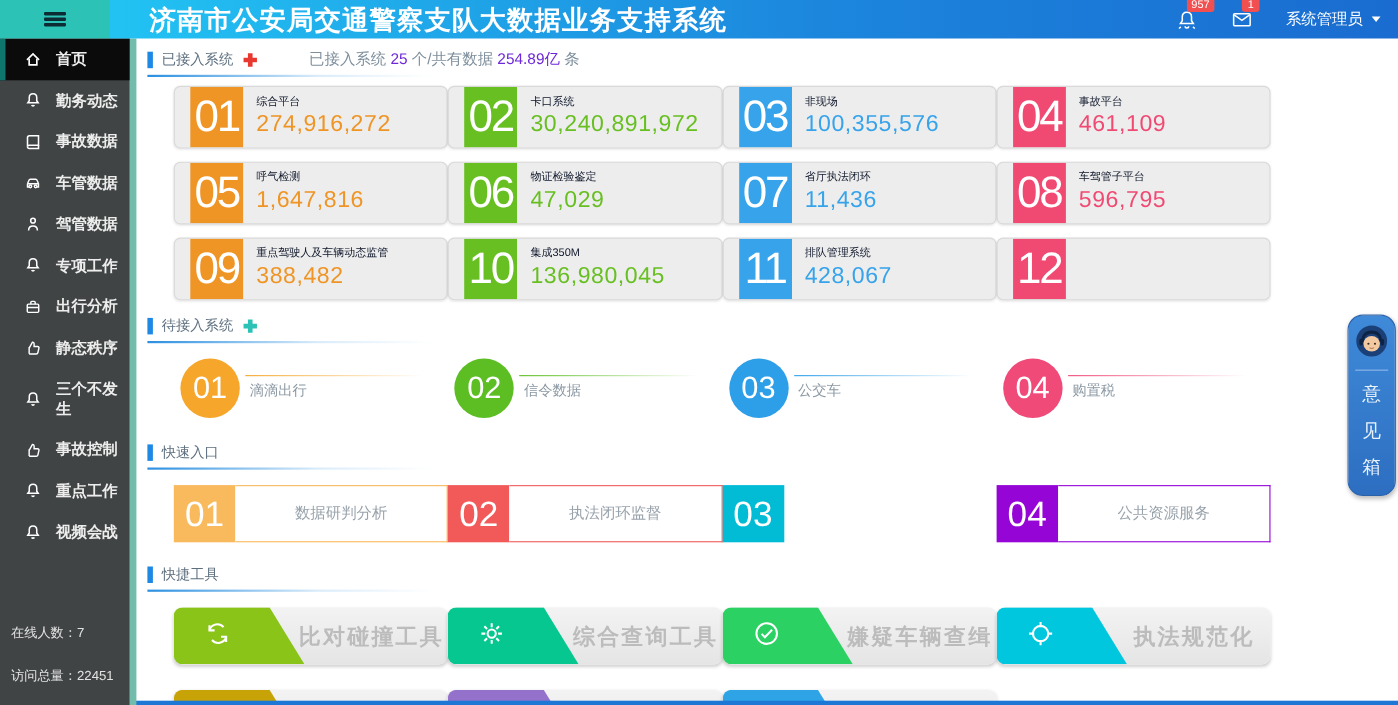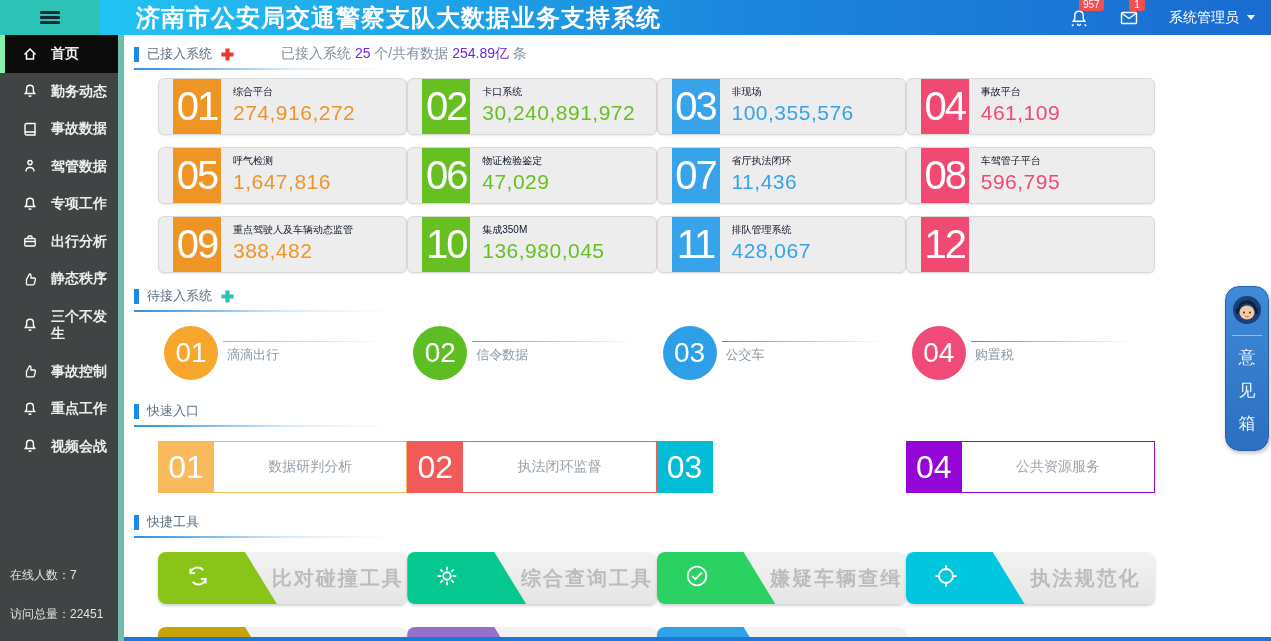--- a/index.html
+++ b/index.html
@@ -20,21 +20,21 @@
          line-height:13px;padding:0 4px;border-radius:3px;min-width:8px;text-align:center}
   .user{font-size:14px;display:flex;align-items:center;gap:8px;cursor:pointer}
   .caret{width:0;height:0;border-left:4px solid transparent;border-right:4px solid transparent;
          border-top:5px solid #fff}
 
   
   .sidebar{position:absolute;top:35px;left:0;width:118px;bottom:0;background:#404445;z-index:4}
   .side-strip{position:absolute;top:35px;left:118px;width:6px;bottom:0;background:#72bcab;z-index:4}
   .side-item{display:flex;align-items:center;gap:13px;padding:10px 0 10px 22px;color:#ededed;
              font-size:14px;font-weight:bold;cursor:pointer}
-  .side-item.active{background:#0b0b0b;border-left:5px solid #86efac;padding-left:17px}
+  .side-item.active{background:#0b0b0b;border-left:5px solid #0f766e;padding-left:17px}
   .sicon{width:16px;height:16px;flex:none;display:flex;align-items:center;justify-content:center}
   .slabel{width:62px;line-height:1.25}
   .side-stats{position:absolute;bottom:18px;left:10px;color:#e3e3e3;font-size:12px}
   .side-stats div{margin-top:22px}
 
   
   .main{position:absolute;left:124px;top:35px;right:0;bottom:4px;background:#fff;
         padding:8px 0 0 6px;box-sizing:border-box}
   .bottombar{position:absolute;left:118px;right:0;bottom:0;height:4px;background:#1c78d4}
 
@@ -158,20 +158,30 @@
     <span class="slabel">勤务动态</span>
   </div>
   <div class="side-item">
     <span class="sicon">
         <svg width="16" height="16" viewBox="0 0 16 16" fill="none" stroke="#fff" stroke-width="1.4">
           <path d="M3 4a1.5 1.5 0 0 1 1.5-1.5H13V11H4.5A1.5 1.5 0 0 0 3 12.5z"></path>
           <path d="M3 12.5A1.5 1.5 0 0 0 4.5 14H13v-3"></path>
         </svg>
       </span>
     <span class="slabel">事故数据</span>
+  </div>
+  <div class="side-item">
+    <span class="sicon">
+        <svg width="16" height="16" viewBox="0 0 16 16" fill="none" stroke="#fff" stroke-width="1.3">
+          <path d="M3 9l1.2-3a1.5 1.5 0 0 1 1.4-1h4.8a1.5 1.5 0 0 1 1.4 1L13 9v3h-1.3M3 9v3h1.3M3 9h10"></path>
+          <circle cx="5.6" cy="11.4" r="1.2"></circle>
+          <circle cx="10.4" cy="11.4" r="1.2"></circle>
+        </svg>
+      </span>
+    <span class="slabel">车管数据</span>
   </div>
   <div class="side-item">
     <span class="sicon">
         <svg width="16" height="16" viewBox="0 0 16 16" fill="none" stroke="#fff" stroke-width="1.4">
           <circle cx="8" cy="4.6" r="2.1"></circle>
           <path d="M4 13.5c0-2.5 1.8-4 4-4s4 1.5 4 4"></path>
         </svg>
       </span>
     <span class="slabel">驾管数据</span>
   </div>

